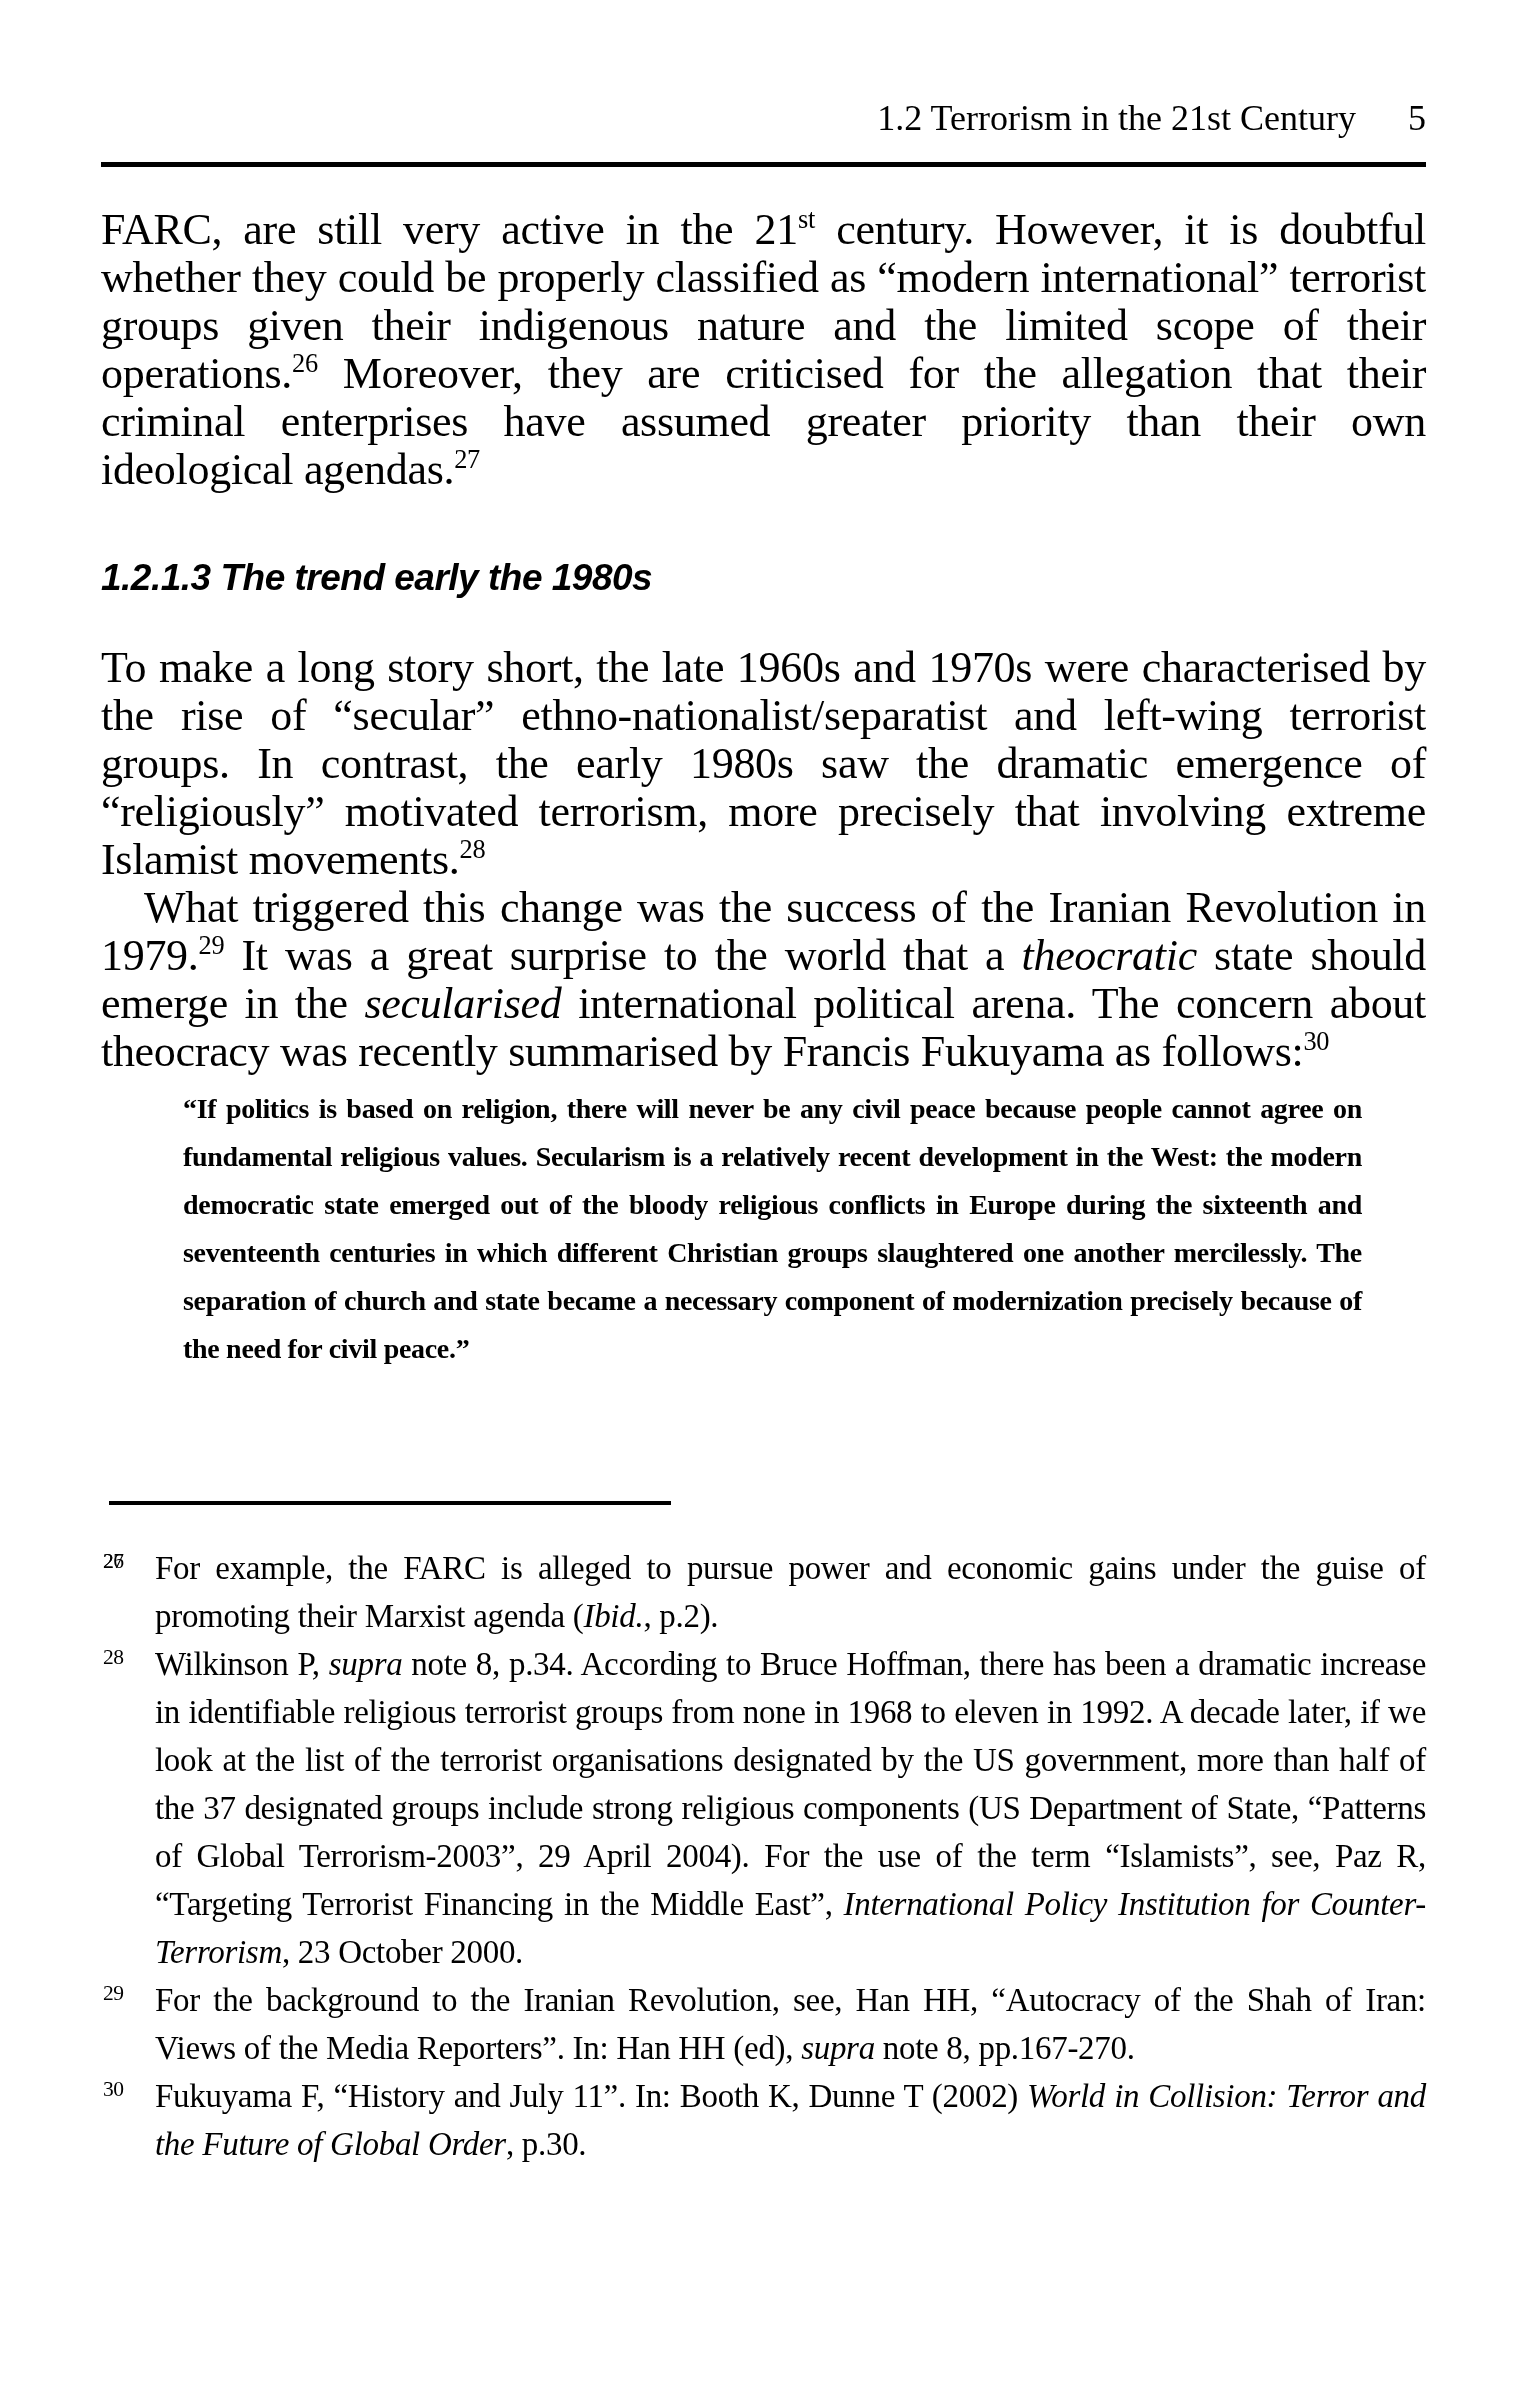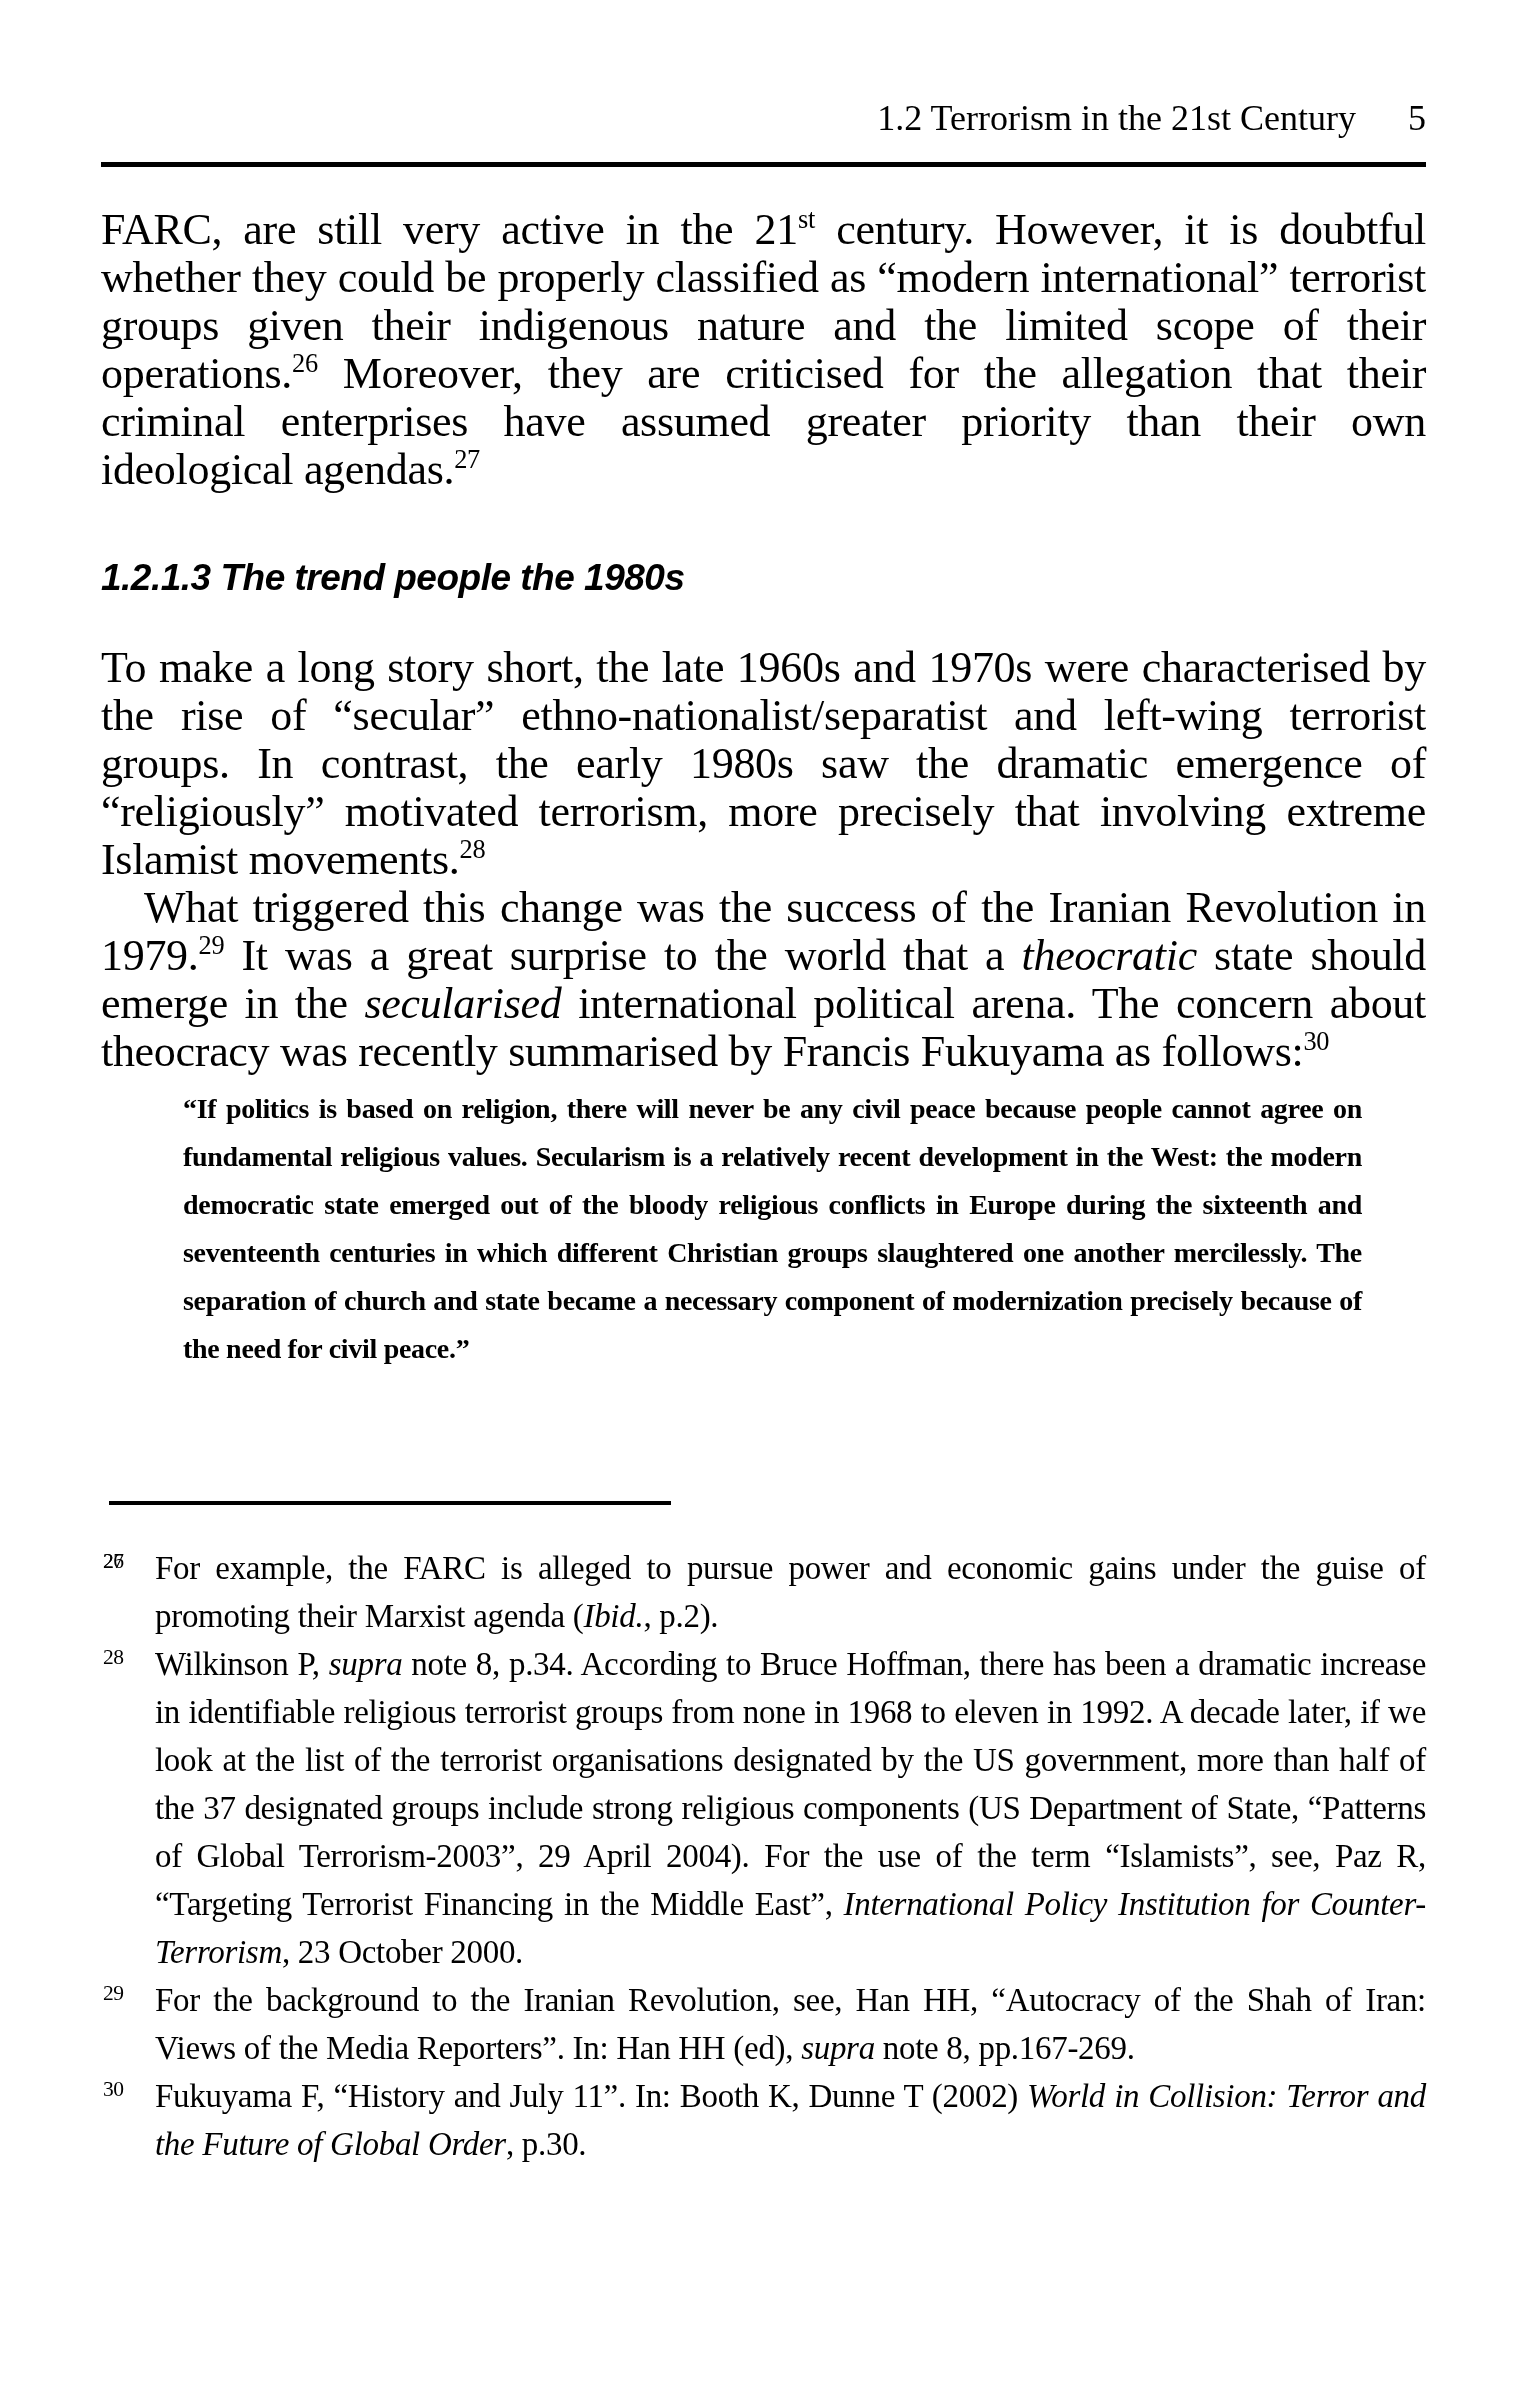--- a/index.html
+++ b/index.html
@@ -102,21 +102,21 @@
 
   <div class="running-header">
     <span>1.2 Terrorism in the 21st Century</span><span class="page-num">5</span>
   </div>
 
   <hr class="header-rule">
 
   <main>
     <p class="body-par first-par"><span>FARC, are still very active in the 21</span><sup class="sup">st</sup><span> century. However, it is doubtful whether they could be properly classified as “modern international” terrorist groups given their indigenous nature and the limited scope of their operations.</span><sup class="sup">26</sup><span> Moreover, they are criticised for the allegation that their criminal enterprises have assumed greater priority than their own ideological agendas.</span><sup class="sup">27</sup></p>
 
-    <h2 class="section-heading">1.2.1.3 The trend people the 1980s</h2>
+    <h2 class="section-heading">1.2.1.3 The trend early the 1980s</h2>
 
     <p class="body-par"><span>To make a long story short, the late 1960s and 1970s were characterised by the rise of “secular” ethno-nationalist/separatist and left-wing terrorist groups. In contrast, the early 1980s saw the dramatic emergence of “religiously” motivated terrorism, more precisely that involving extreme Islamist movements.</span><sup class="sup">28</sup></p>
 
     <p class="body-par indent-first"><span>What triggered this change was the success of the Iranian Revolution in 1979.</span><sup class="sup">29</sup><span> It was a great surprise to the world that a </span><span class="it">theocratic</span><span> state should emerge in the </span><span class="it">secularised</span><span> international political arena. The concern about theocracy was recently summarised by Francis Fukuyama as follows:</span><sup class="sup">30</sup></p>
 
     <blockquote class="block-quote"><span>“If politics is based on religion, there will never be any civil peace because people cannot agree on fundamental religious values. Secularism is a relatively recent development in the West: the modern democratic state emerged out of the bloody religious conflicts in Europe during the sixteenth and seventeenth centuries in which different Christian groups slaughtered one another mercilessly. The separation of church and state became a necessary component of modernization precisely because of the need for civil peace.”</span></blockquote>
   </main>
 
   <div class="footnote-area">
     <hr class="footnote-rule">
@@ -127,21 +127,21 @@
 
   <p class="footnote">
     <span class="fn-num">27</span><span class="fn-text"><span>For example, the FARC is alleged to pursue power and economic gains under the guise of promoting their Marxist agenda (</span><span class="it">Ibid.</span><span>, p.2).</span></span>
   </p>
 
   <p class="footnote">
     <span class="fn-num">28</span><span class="fn-text"><span>Wilkinson P, </span><span class="it">supra</span><span> note 8, p.34. According to Bruce Hoffman, there has been a dramatic increase in identifiable religious terrorist groups from none in 1968 to eleven in 1992. A decade later, if we look at the list of the terrorist organisations designated by the US government, more than half of the 37 designated groups include strong religious components (US Department of State, “Patterns of Global Terrorism-2003”, 29 April 2004). For the use of the term “Islamists”, see, Paz R, “Targeting Terrorist Financing in the Middle East”, </span><span class="it">International Policy Institution for Counter-Terrorism</span><span>, 23 October 2000.</span></span>
   </p>
 
   <p class="footnote">
-    <span class="fn-num">29</span><span class="fn-text"><span>For the background to the Iranian Revolution, see, Han HH, “Autocracy of the Shah of Iran: Views of the Media Reporters”. In: Han HH (ed), </span><span class="it">supra</span><span> note 8, pp.167-269.</span></span>
+    <span class="fn-num">29</span><span class="fn-text"><span>For the background to the Iranian Revolution, see, Han HH, “Autocracy of the Shah of Iran: Views of the Media Reporters”. In: Han HH (ed), </span><span class="it">supra</span><span> note 8, pp.167-270.</span></span>
   </p>
 
   <p class="footnote">
     <span class="fn-num">30</span><span class="fn-text"><span>Fukuyama F, “History and July 11”. In: Booth K, Dunne T (2002) </span><span class="it">World in Collision: Terror and the Future of Global Order</span><span>, p.30.</span></span>
   </p>
 </div>
   </div>
 
 </div>
 

